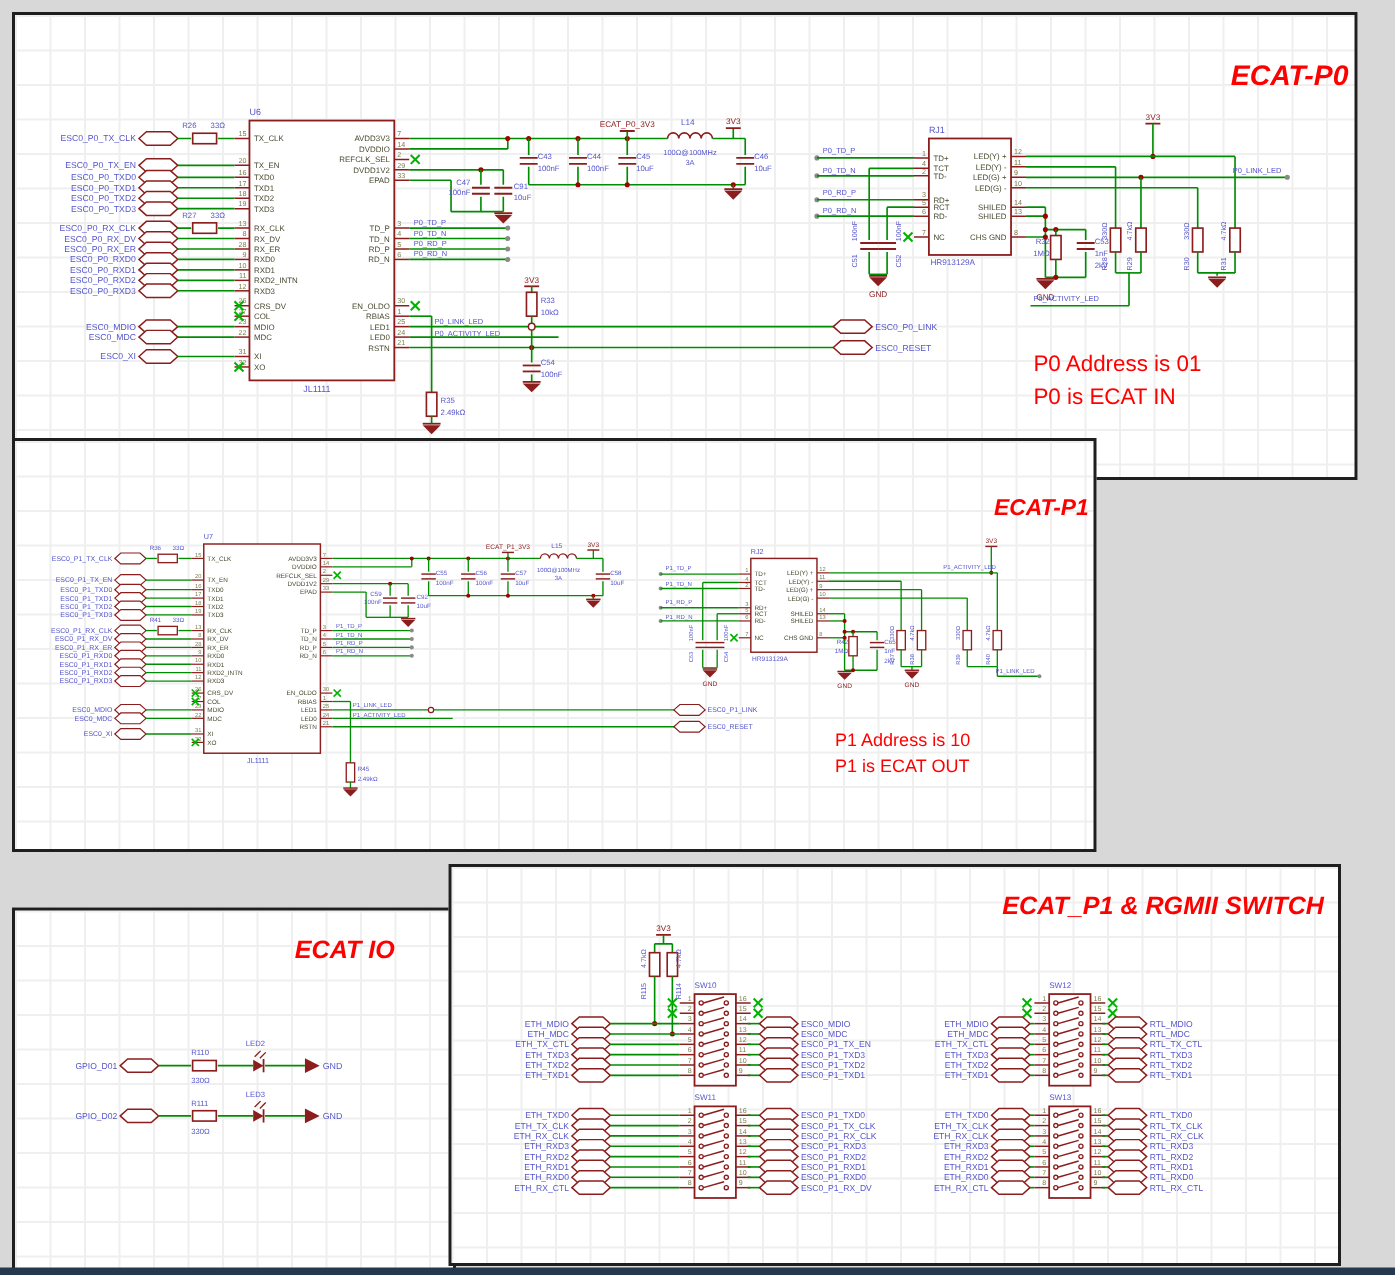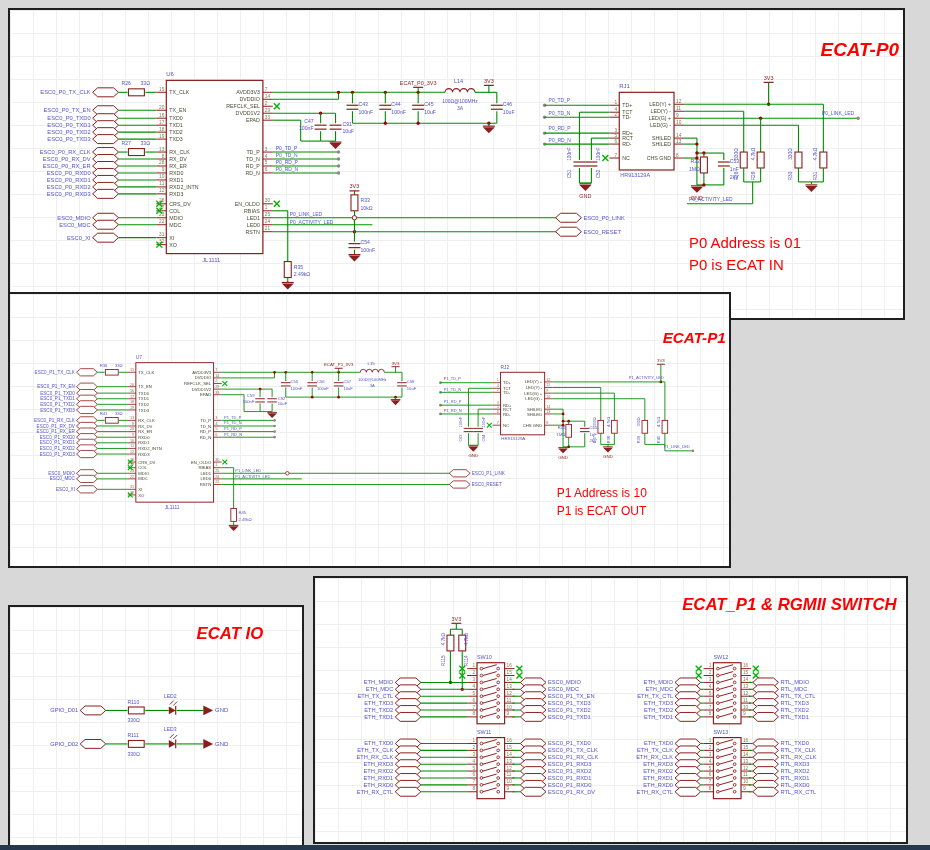--- a/index.html
+++ b/index.html
@@ -999,21 +999,21 @@
           <line x1="168" y1="134.5" x2="168" y2="143.5" stroke="#8b1d1d" stroke-width="1.2"></line>
           <line x1="162" y1="133" x2="166" y2="129" stroke="#8b1d1d" stroke-width="0.9"></line>
           <line x1="165.5" y1="134" x2="169.5" y2="130" stroke="#8b1d1d" stroke-width="0.9"></line>
         </g>
         <text x="156" y="126" fill="#5555cc" font-size="5.2" text-anchor="start">LED3</text>
         <line x1="169" y1="139" x2="196" y2="139" stroke="#008c00" stroke-width="1.1"></line>
         <polygon points="196,134 206,139 196,144" fill="#8b1d1d"></polygon>
         <text x="208" y="141" fill="#5555cc" font-size="6" text-anchor="start">GND</text>
       </svg>
     </div>
-    <div class="panel" style="left: 313px; top: 576px; width: 595px; height: 268px;">
+    <div class="panel" style="left: 299px; top: 576px; width: 595px; height: 268px;">
       <svg viewBox="0 0 595 268">
         <text x="588" y="32" fill="#ff0000" font-size="17" text-anchor="end" font-weight="bold" font-style="italic">ECAT_P1 &amp; RGMII SWITCH</text>
         <g>
           <line x1="136" y1="46" x2="146" y2="46" stroke="#8b1d1d" stroke-width="1.2"></line>
         </g>
         <text x="141" y="43.5" fill="#8b1d1d" font-size="5.5" text-anchor="middle">3V3</text>
         <line x1="141" y1="46" x2="141" y2="52" stroke="#008c00" stroke-width="1.1"></line>
         <line x1="135" y1="52" x2="147" y2="52" stroke="#008c00" stroke-width="1.1"></line>
         <line x1="135" y1="52" x2="135" y2="58" stroke="#008c00" stroke-width="1.1"></line>
         <rect x="131.5" y="58" width="7" height="16" fill="#fff" stroke="#8b1d1d" stroke-width="1.1"></rect>

